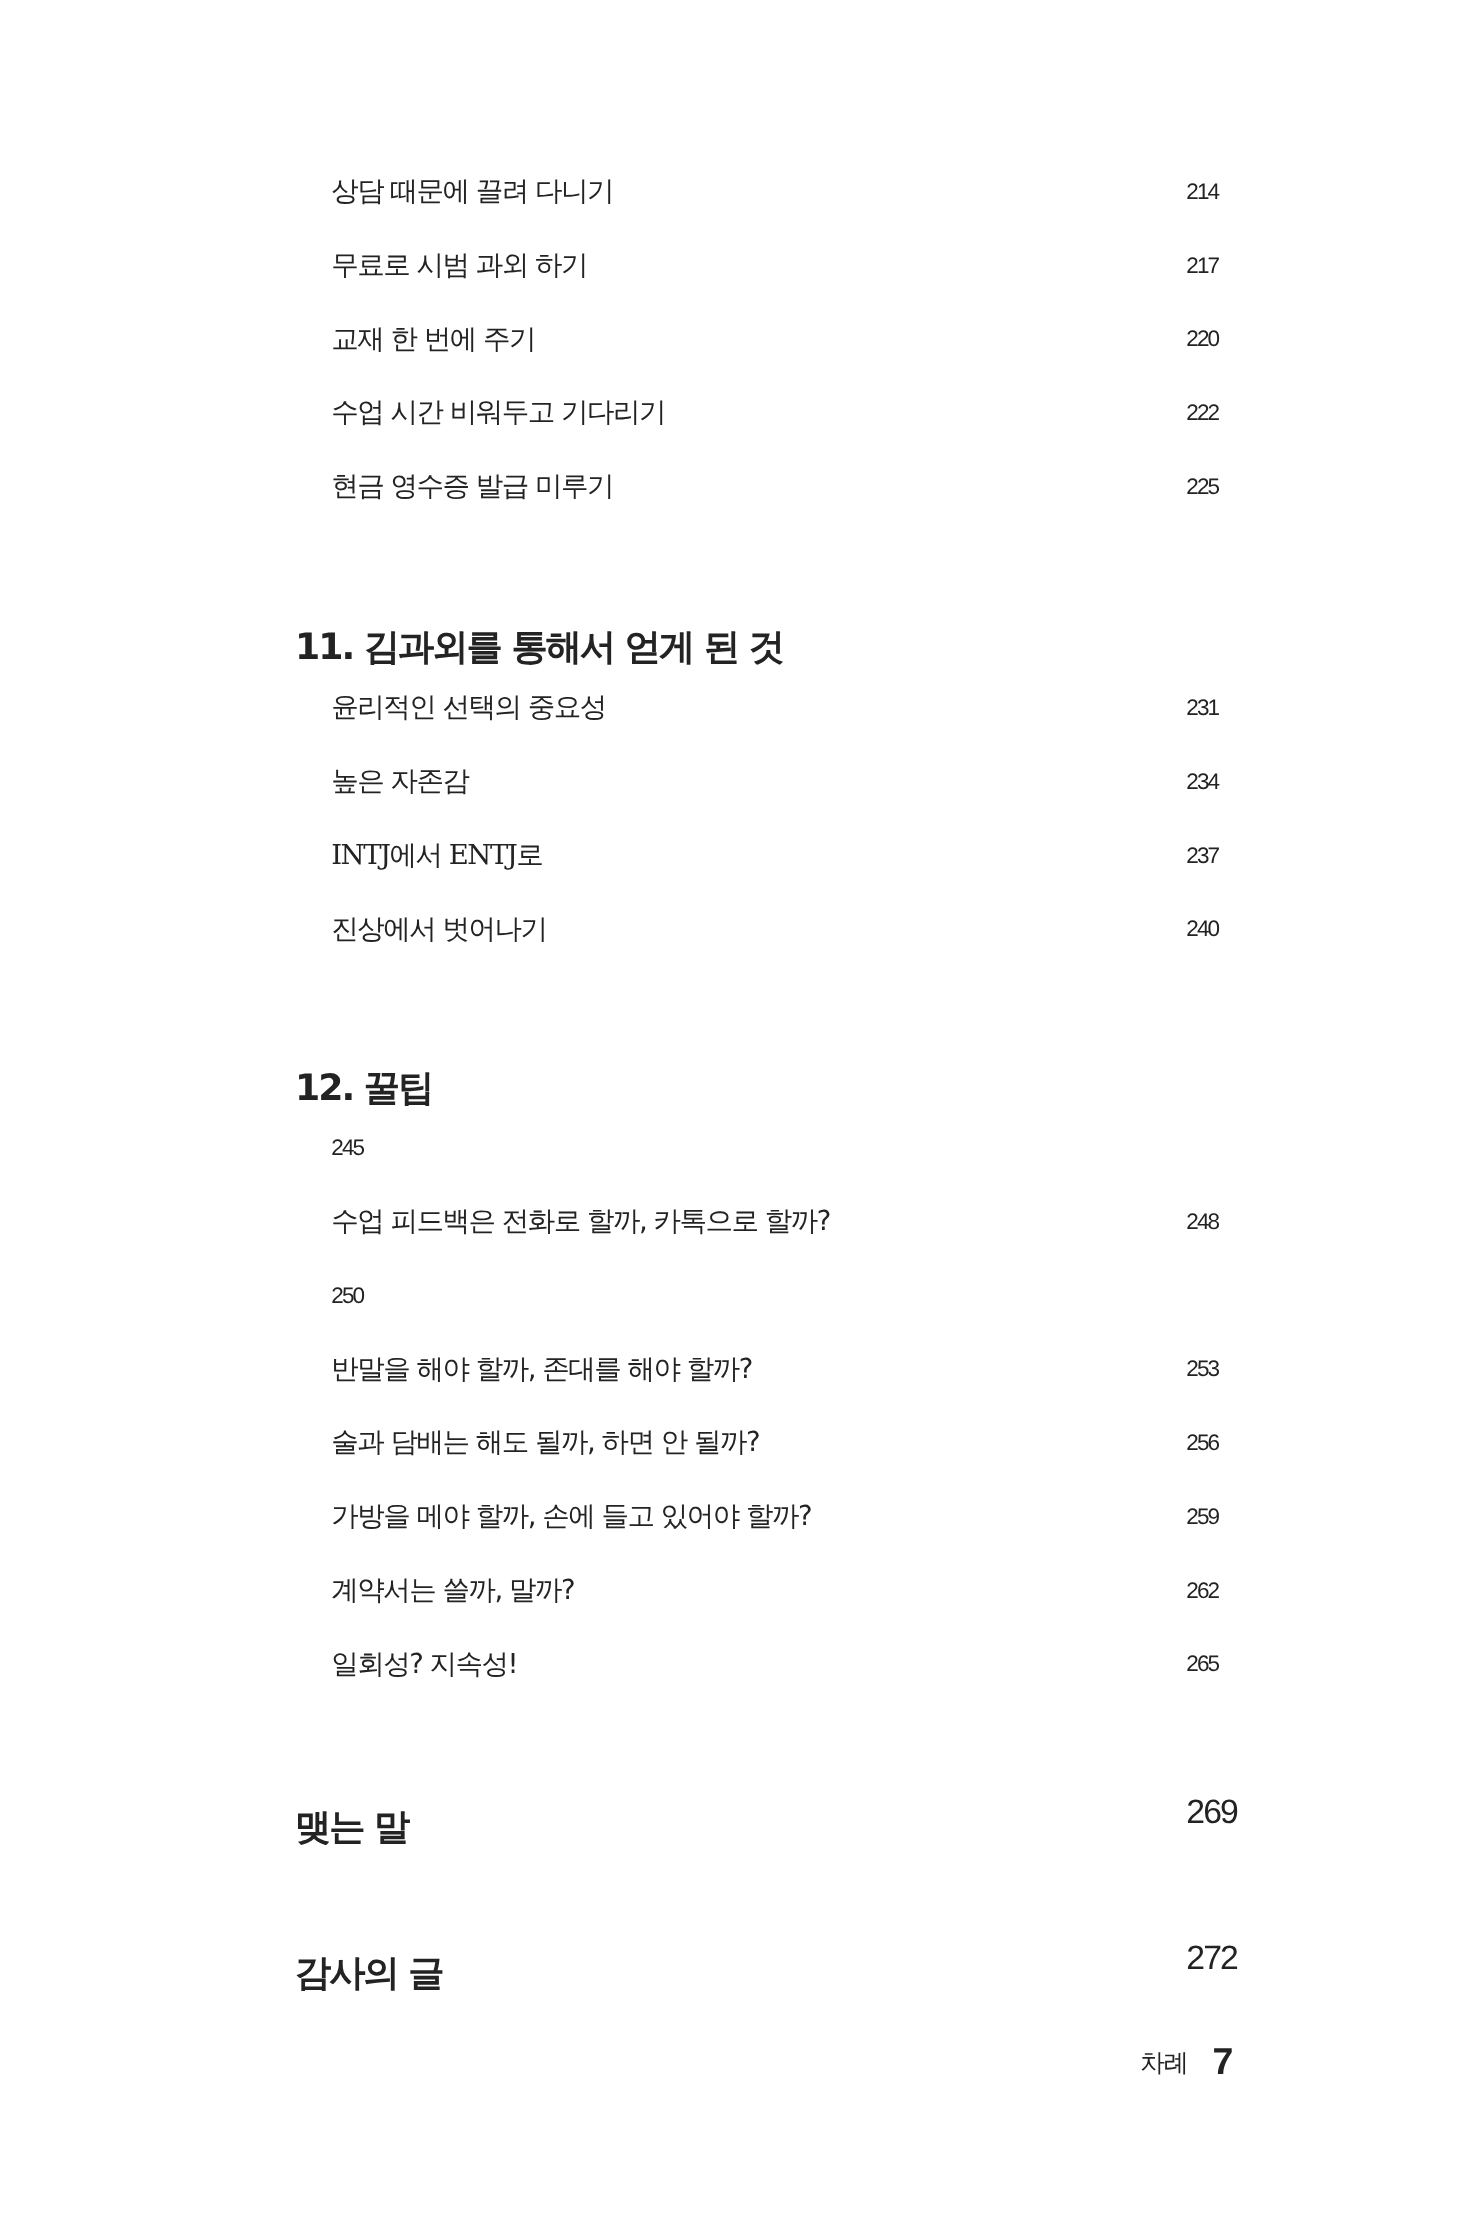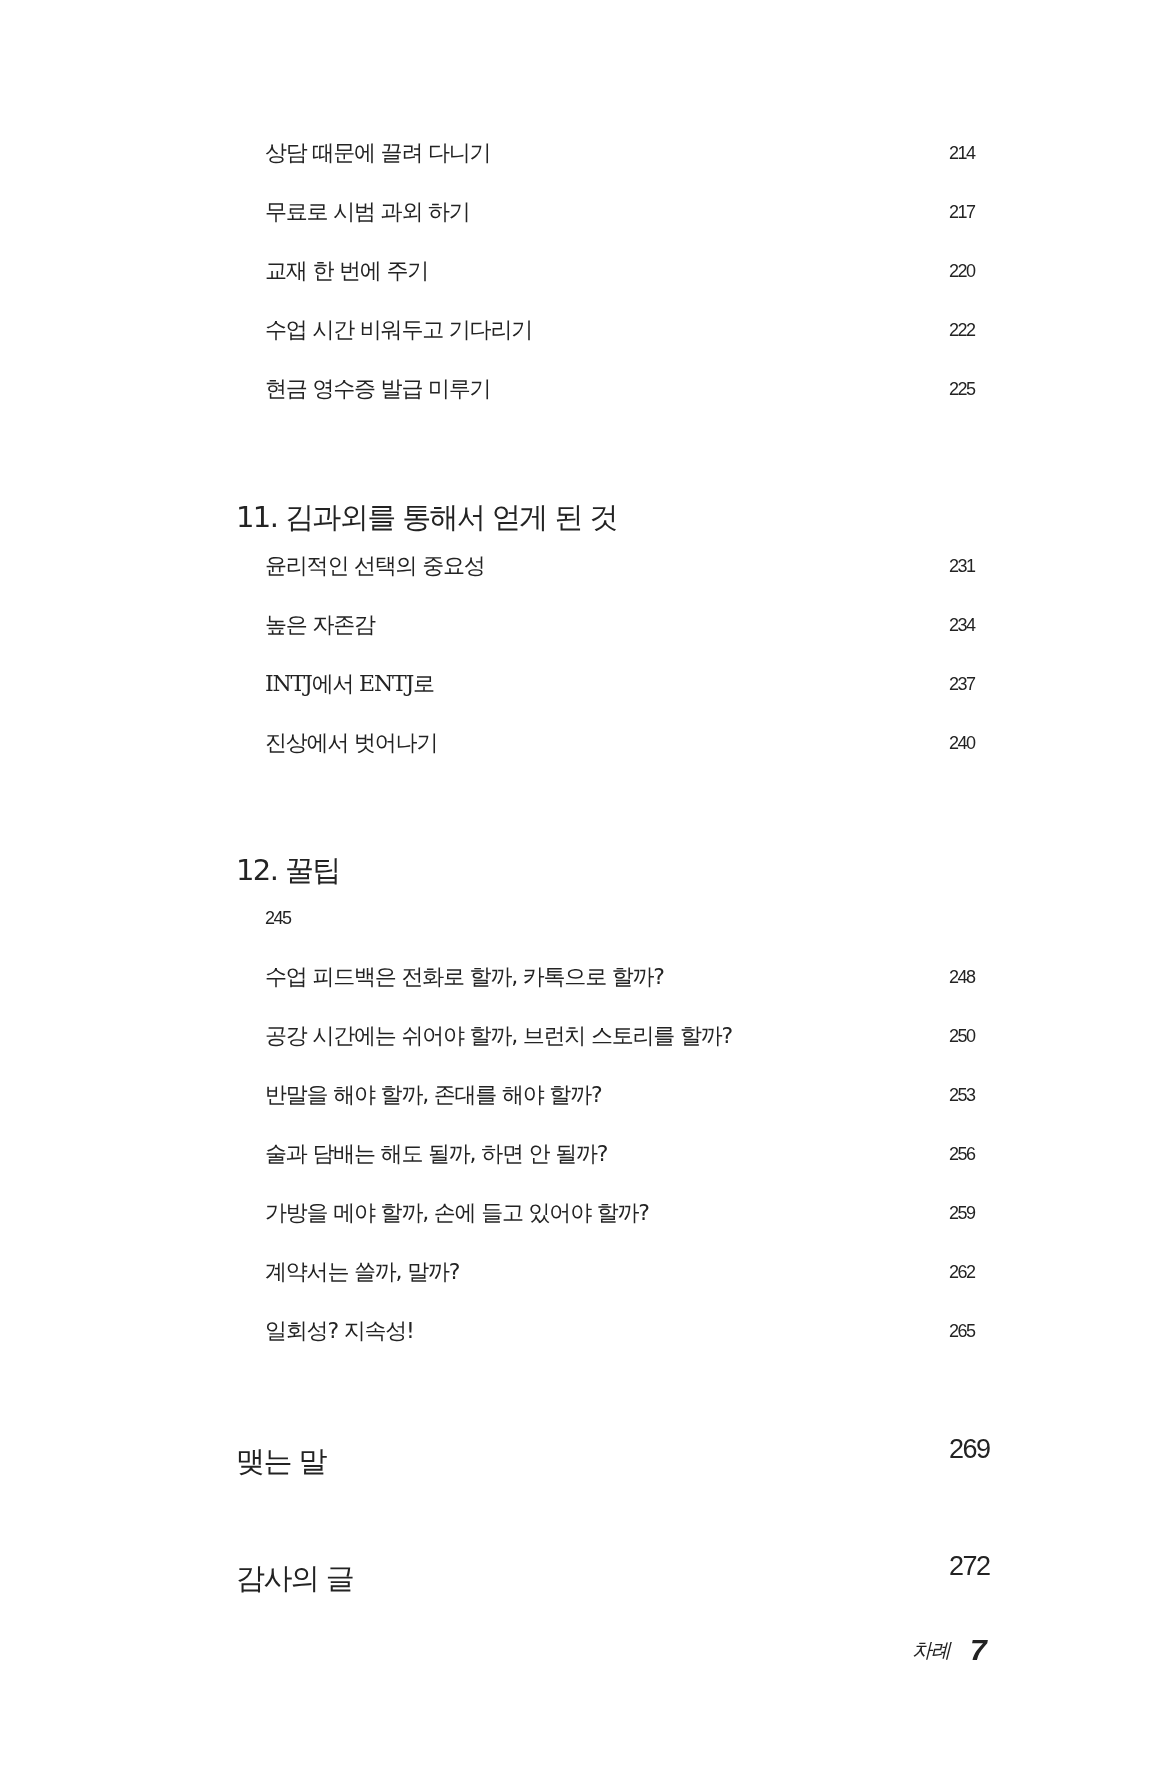--- a/index.html
+++ b/index.html
@@ -5,24 +5,24 @@
   html, body { margin: 0; padding: 0; }
   body {
     width: 1168px; height: 1792px; background: #ffffff; position: relative; overflow: hidden;
     font-family: "DejaVu Sans", "Liberation Sans", sans-serif; color: #232323;
   }
   .toc { position: absolute; left: 0; top: 0; width: 1168px; }
   .row { position: absolute; left: 265px; width: 730px; height: 40px; display: flex; align-items: center; justify-content: space-between; }
   .row .label { font-size: 22px; letter-spacing: -1.2px; white-space: nowrap; }
   .row .page { font-family: "Liberation Sans", sans-serif; font-size: 18px; letter-spacing: -1.5px; width: 46px; text-align: left; }
   .section { position: absolute; left: 236px; width: 759px; height: 44px; display: flex; align-items: center; justify-content: space-between; }
-  .section .label { font-size: 29px; font-weight: normal; letter-spacing: -1.6px; white-space: nowrap; margin-top: 26px; }
+  .section .label { font-size: 29px; font-weight: bold; letter-spacing: -1.6px; white-space: nowrap; margin-top: 26px; }
   .section .page { font-family: "Liberation Sans", sans-serif; font-size: 27px; letter-spacing: -1.5px; width: 46px; text-align: left; }
   .serif-latin { font-family: "DejaVu Serif", serif; letter-spacing: -1.5px; }
-  .footer { position: absolute; left: 912px; top: 1630px; height: 40px; display: flex; align-items: center; font-style: italic; }
+  .footer { position: absolute; left: 912px; top: 1630px; height: 40px; display: flex; align-items: center; }
   .footer .footer-label { font-size: 20px; letter-spacing: -1px; margin-right: 20px; }
   .footer .footer-num { font-family: "Liberation Sans", sans-serif; font-size: 30px; font-weight: bold; }
 </style>
 </head>
 <body>
 
 <div class="toc">
 
   <div class="row" style="top:133px">
     <span class="label">상담 때문에 끌려 다니기</span>
@@ -69,21 +69,20 @@
     <span class="label">12. 꿀팁</span>
   </div>
   <div class="row" style="top:898px">
     <span class="page">245</span>
   </div>
   <div class="row" style="top:957px">
     <span class="label">수업 피드백은 전화로 할까, 카톡으로 할까?</span>
     <span class="page">248</span>
   </div>
   <div class="row" style="top:1016px">
-    <span class="label">공강 시간에는 쉬어야 할까, 브런치 스토리를 할까?</span>
     <span class="page">250</span>
   </div>
   <div class="row" style="top:1075px">
     <span class="label">반말을 해야 할까, 존대를 해야 할까?</span>
     <span class="page">253</span>
   </div>
   <div class="row" style="top:1134px">
     <span class="label">술과 담배는 해도 될까, 하면 안 될까?</span>
     <span class="page">256</span>
   </div>

